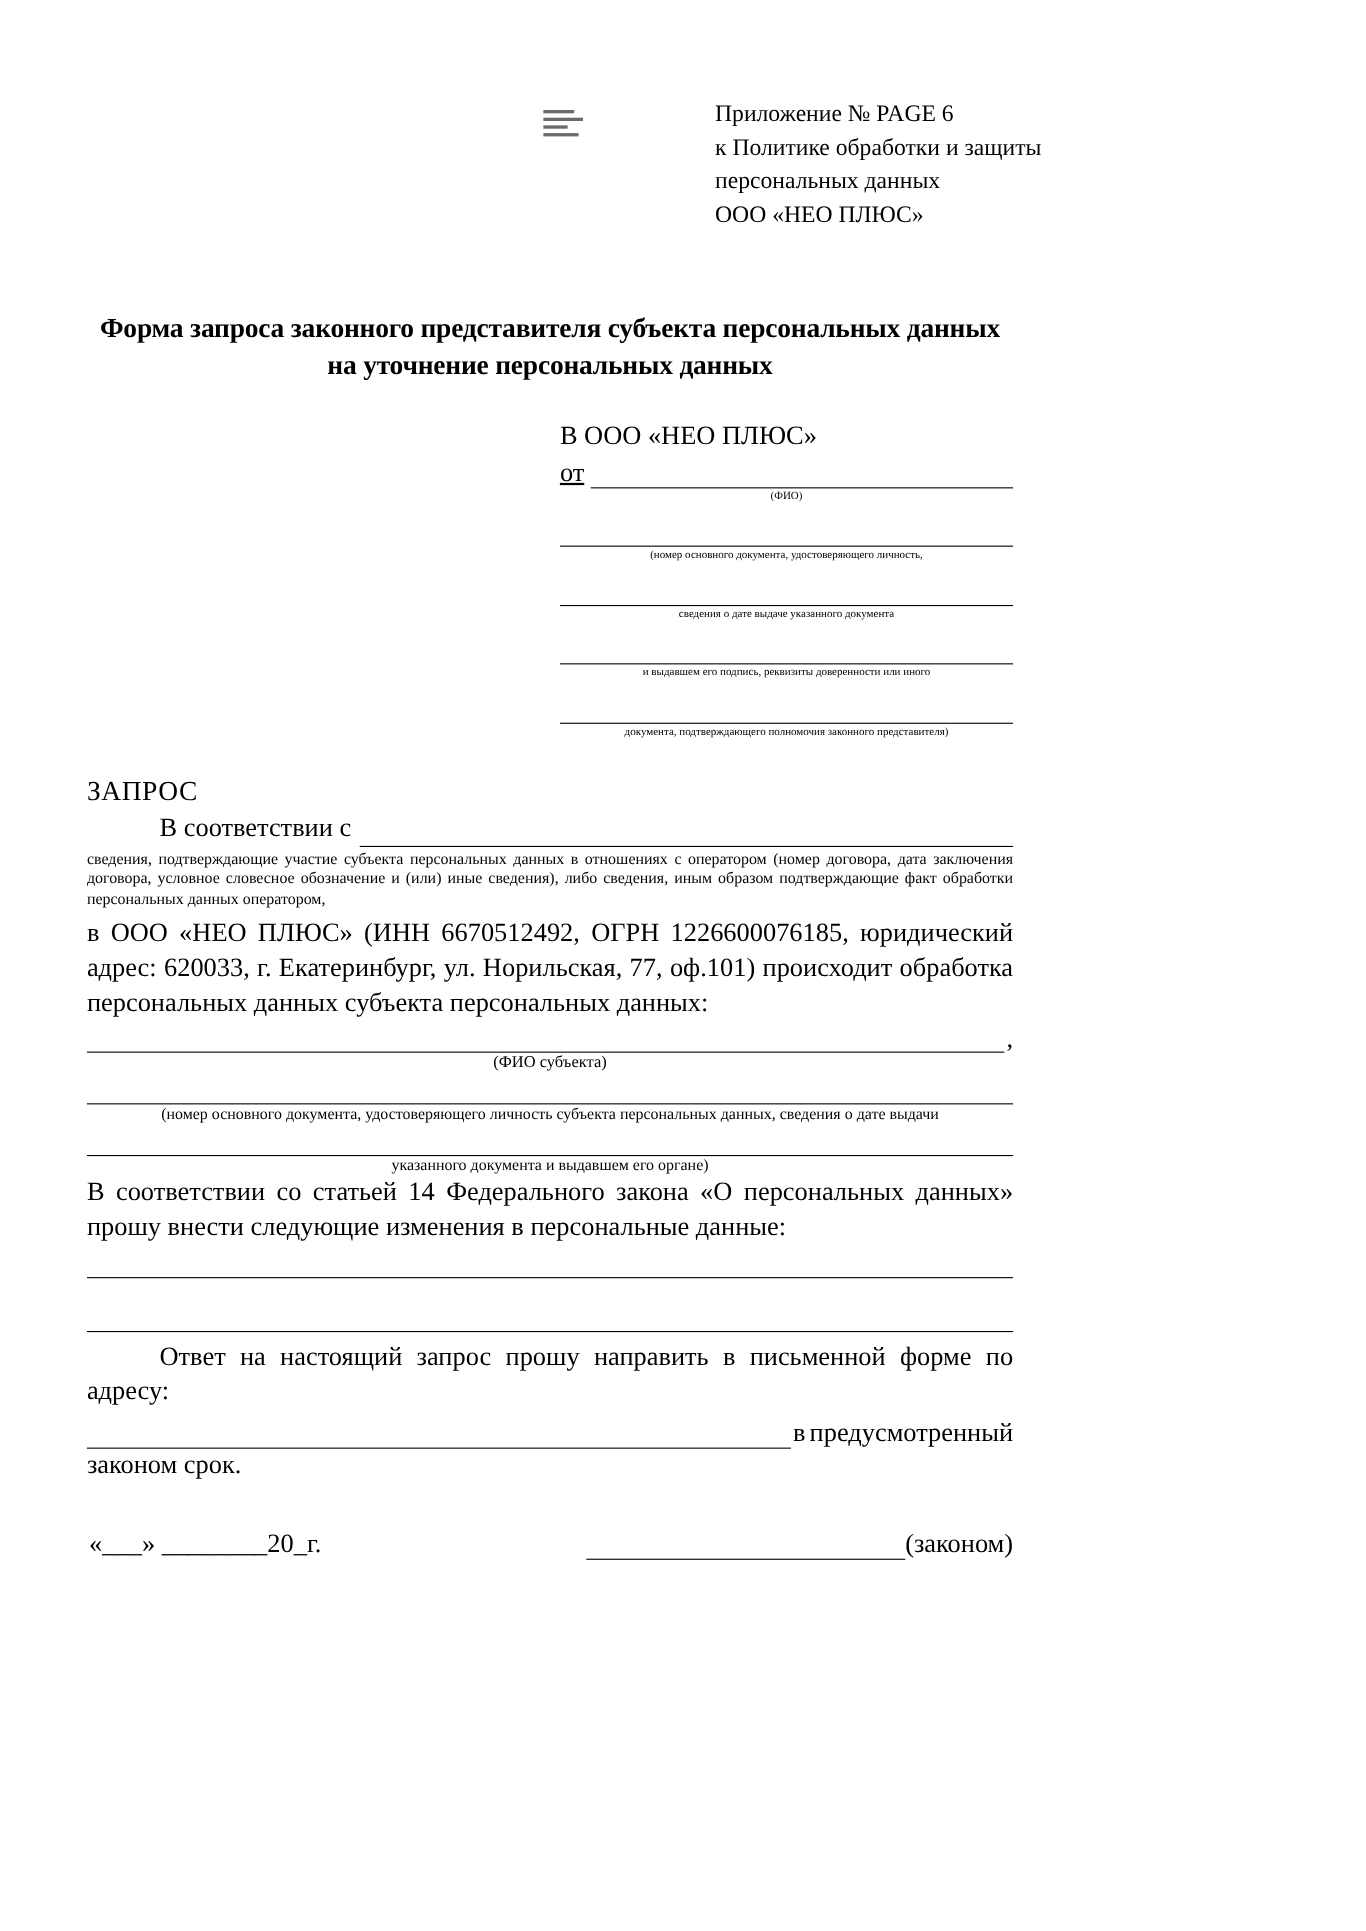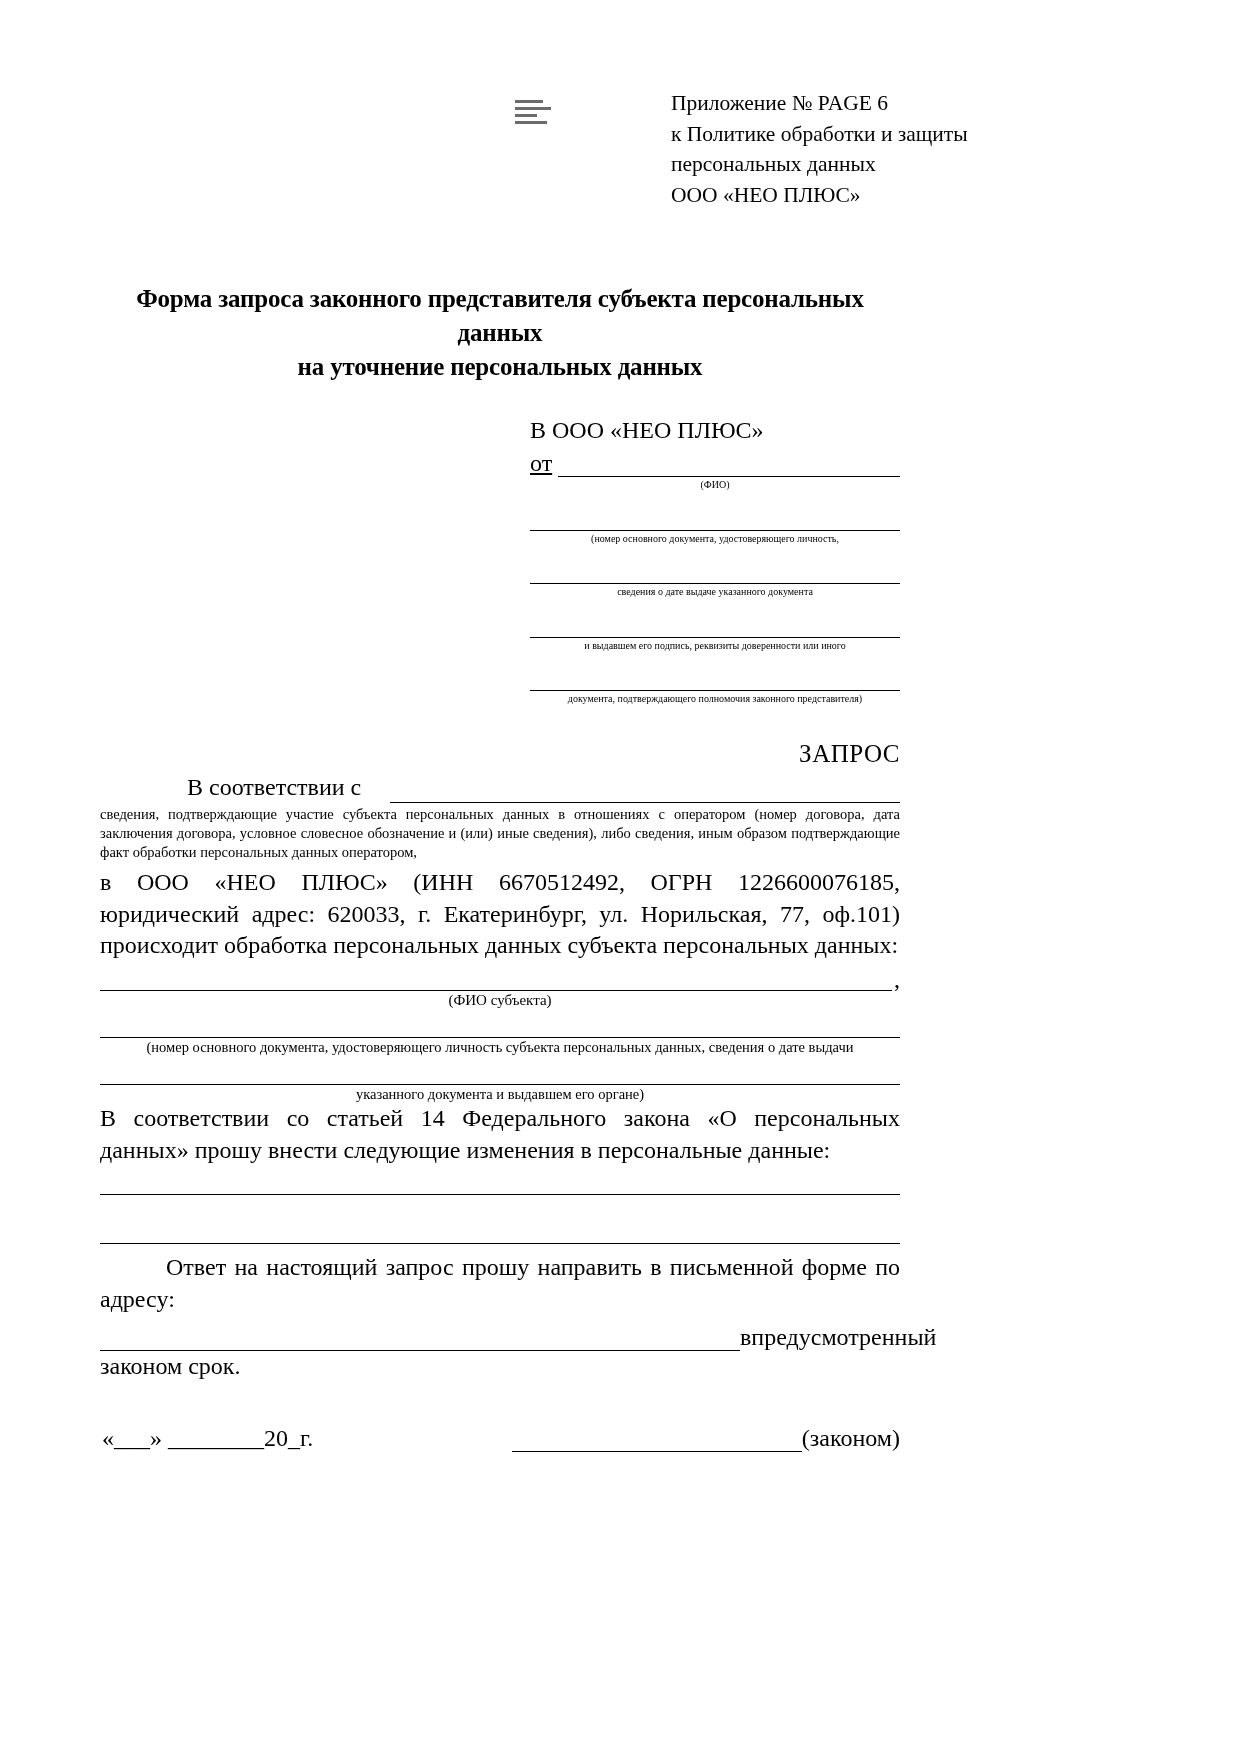--- a/index.html
+++ b/index.html
@@ -13,21 +13,21 @@
     font-family: "Liberation Serif", serif;
     color: #000000;
     position: relative;
     overflow: hidden;
   }
   .page {
     position: relative;
     width: 1000px;
     height: 1755px;
     box-sizing: border-box;
-    padding: 0 100px;
+    padding: 0 79px;
   }
 
   
   .header-zone {
     padding-top: 88px;
     display: flex;
     align-items: flex-start;
   }
   .header-mark {
     width: 70px;
@@ -86,34 +86,33 @@
     margin-top: 2px;
   }
   .addr-field {
     margin-top: 18px;
   }
   .addr-field .rule { width: 100%; }
 
   
   .zapros {
     margin-top: 34px;
-    text-align: right;
+    text-align: left;
     font-size: 25px;
     letter-spacing: 0.5px;
   }
   .body-text {
     font-size: 24px;
     line-height: 1.32;
     text-align: justify;
   }
   .inline-rule-row {
     display: flex;
     align-items: flex-end;
     margin-top: 4px;
-    gap: 21px;
   }
   .indent { display: inline-block; width: 66px; }
   .small-note {
     font-size: 14.5px;
     line-height: 1.28;
     text-align: justify;
     margin-top: 2px;
   }
   .para {
     margin-top: 6px;

